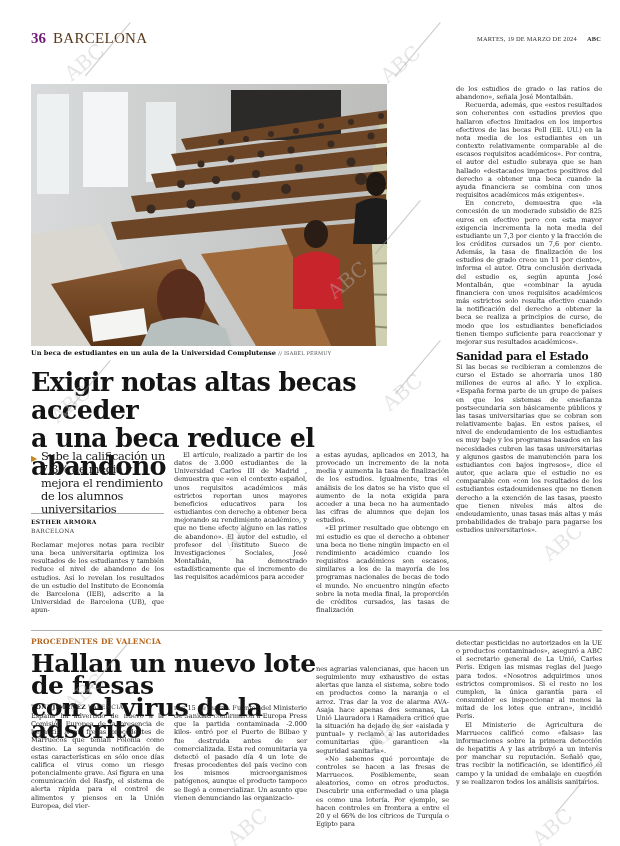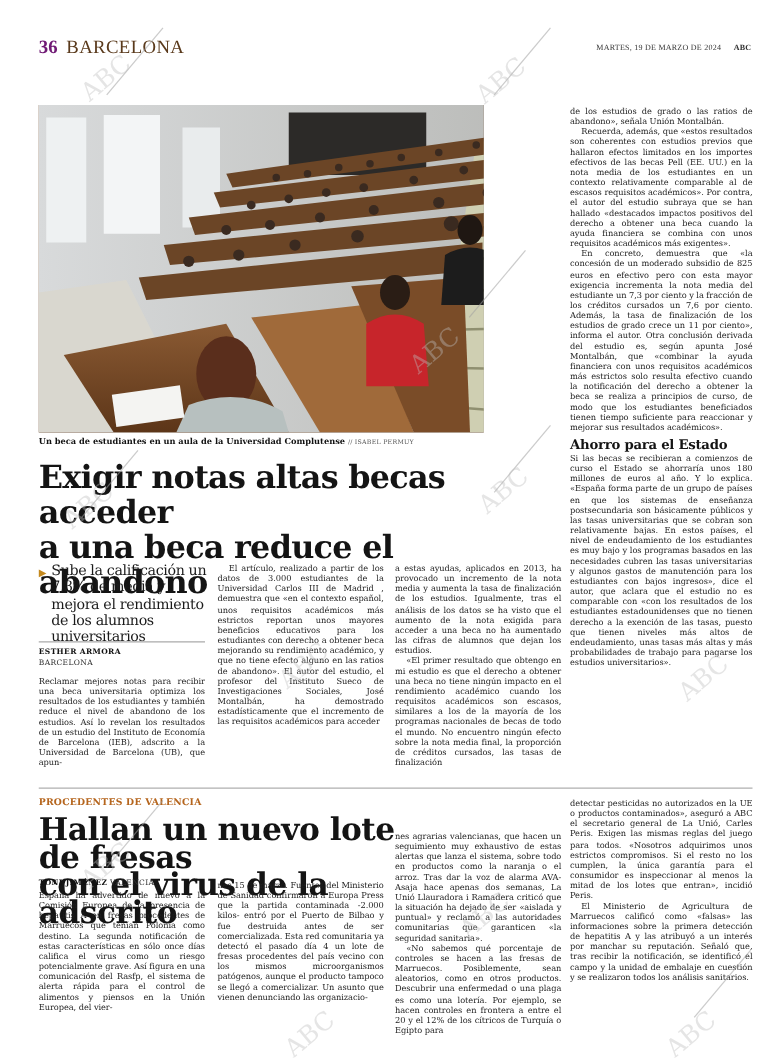--- a/index.html
+++ b/index.html
@@ -164,45 +164,45 @@
 <div class="col" style="left:174px; top:451px; width:133px;">
   <p class="ind">El artículo, realizado a partir de los datos de 3.000 estudiantes de la  Universidad Carlos III de Madrid , demuestra que «en el contexto español, unos requisitos académicos más estrictos reportan unos mayores beneficios educativos para los estudiantes con derecho a obtener beca mejorando su rendimiento académico, y que no tiene efecto alguno en las ratios de abandono». El autor del estudio, el profesor del Instituto Sueco de Investigaciones Sociales, José Montalbán, ha demostrado estadísticamente que el incremento de las requisitos académicos para acceder</p>
 </div>
 
 <div class="col" style="left:316px; top:451px; width:133px;">
   <p>a estas ayudas, aplicados en 2013, ha provocado un incremento de la nota media y aumenta la tasa de finalización de los estudios. Igualmente, tras el análisis de los datos se ha visto que el aumento de la nota exigida para acceder a una beca no ha aumentado las cifras de alumnos que dejan los estudios.</p>
   <p class="ind">«El primer resultado que obtengo en mi estudio es que el derecho a obtener una beca no tiene ningún impacto en el rendimiento académico cuando los requisitos académicos son escasos, similares a los de la mayoría de los programas nacionales de becas de todo el mundo. No encuentro ningún efecto sobre la nota media final, la proporción de créditos cursados, las tasas de finalización</p>
 </div>
 
 <div class="col" style="left:456px; top:85px; width:146px;">
-  <p>de los estudios de grado o las ratios de abandono», señala Unión Montalbán.</p>
+  <p>de los estudios de grado o las ratios de abandono», señala José Montalbán.</p>
   <p class="ind">Recuerda, además, que «estos resultados son coherentes con estudios previos que hallaron efectos limitados en los importes efectivos de las  becas Pell (EE. UU.) en la nota media de los estudiantes en un contexto relativamente comparable al de escasos requisitos académicos». Por contra, el autor del estudio subraya que se han hallado «destacados impactos positivos del derecho a obtener una beca cuando la ayuda financiera se combina con unos requisitos académicos más exigentes».</p>
   <p class="ind">En concreto, demuestra que «la concesión de un moderado subsidio de 825 euros en efectivo pero con esta mayor exigencia incrementa la nota media del estudiante un 7,3 por ciento y la fracción de los créditos cursados un 7,6 por ciento. Además, la tasa de finalización de los estudios de grado crece un 11 por ciento», informa el autor. Otra conclusión derivada del estudio es, según apunta  José Montalbán, que «combinar la ayuda financiera con unos requisitos académicos más estrictos solo resulta efectivo cuando la notificación del derecho a obtener la beca se realiza  a principios de curso, de modo que los estudiantes beneficiados tienen tiempo suficiente para reaccionar y mejorar sus resultados académicos».</p>
-  <div class="subtitle">Ahorro para el Estado</div>
+  <div class="subtitle">Sanidad para el Estado</div>
   <p>Si las becas se recibieran a comienzos de curso el Estado se ahorraría unos 180 millones de euros al año. Y lo explica. «España forma parte de un grupo de países en que los sistemas de enseñanza postsecundaria son básicamente públicos y las tasas universitarias que se cobran son relativamente bajas. En estos países, el nivel de endeudamiento de los estudiantes es muy bajo y los programas basados en las necesidades cubren las tasas universitarias y algunos gastos de manutención para los estudiantes con bajos ingresos», dice el autor, que aclara que el estudio no es comparable con «con los resultados de los estudiantes estadounidenses que no tienen derecho a la exención de las tasas, puesto que tienen niveles más altos de endeudamiento, unas tasas más altas y más probabilidades de trabajo para pagarse los estudios universitarios».</p>
 </div>
 
 <div class="rule" style="left:31px; top:630px; width:571px; background:#b0b0b0;"></div>
 
 <div class="tag">PROCEDENTES DE VALENCIA</div>
 <div class="headline2">
   <div>Hallan un nuevo lote de fresas</div>
   <div>con el virus de la adscrito</div>
 </div>
 <div class="byline2"><span class="name">TONI JIMÉNEZ</span> <span class="loc">VALENCIA</span></div>
 
 <div class="col" style="left:31px; top:712px; width:133px;">
   <p>España ha advertido de nuevo a la Comisión Europea de la presencia de hepatitis A en fresas procedentes de Marruecos que tenían Polonia como destino. La segunda notificación de estas características en sólo once días califica el virus como un riesgo potencialmente grave. Así figura en una comunicación del Rasfp, el sistema de alerta rápida para el control de alimentos y piensos en la Unión Europea, del vier-</p>
 </div>
 <div class="col" style="left:174px; top:704px; width:133px;">
   <p>nes 15 de marzo. Fuentes del Ministerio de Sanidad confirmaron a Europa Press que la partida contaminada -2.000 kilos- entró por el Puerto de Bilbao y fue destruida antes de ser comercializada. Esta red comunitaria ya detectó el pasado día 4 un lote de fresas procedentes del país vecino con los mismos microorganismos patógenos, aunque el producto tampoco se llegó a comercializar. Un asunto que vienen denunciando las organizacio-</p>
 </div>
 <div class="col" style="left:316px; top:621px; width:133px;margin-top:44px;">
   <p>nes agrarias valencianas, que hacen un seguimiento muy exhaustivo de estas alertas que lanza el sistema, sobre todo en productos como la naranja o el arroz. Tras dar la voz de alarma AVA-Asaja hace apenas dos semanas, La Unió Llauradora i Ramadera criticó que la situación ha dejado de ser «aislada y puntual» y reclamó a las autoridades comunitarias que garanticen «la seguridad sanitaria».</p>
-  <p class="ind">«No sabemos qué porcentaje de controles se hacen a las fresas de Marruecos. Posiblemente, sean aleatorios, como en otros productos. Descubrir una enfermedad o una plaga es como una lotería. Por ejemplo, se hacen controles en frontera a entre el 20 y el 12% de los cítricos de Turquía o Egipto para</p>
+  <p class="ind">«No sabemos qué porcentaje de controles se hacen a las fresas de Marruecos. Posiblemente, sean aleatorios, como en otros productos. Descubrir una enfermedad o una plaga es como una lotería. Por ejemplo, se hacen controles en frontera a entre el 20 y el 66% de los cítricos de Turquía o Egipto para</p>
 </div>
 <div class="col" style="left:456px; top:639px; width:146px;">
   <p>detectar pesticidas no autorizados en la UE o productos contaminados», aseguró a ABC el secretario general de La Unió, Carles Peris. Exigen las mismas reglas del juego para todos. «Nosotros adquirimos unos estrictos compromisos. Si el resto no los cumplen, la única garantía para el consumidor es inspeccionar al menos la mitad de los lotes que entran», incidió Peris.</p>
   <p class="ind">El Ministerio de Agricultura de Marruecos calificó como «falsas» las informaciones sobre la primera detección de hepatitis A y las atribuyó a un interés por manchar su reputación. Señaló que, tras recibir la notificación, se identificó el campo y la unidad de embalaje en cuestión y se realizaron todos los análisis sanitarios.</p>
 </div>
 
 <div class="wm" style="left:130px; top:22px; transform:rotate(40deg);"></div>
 <div class="wm" style="left:440px; top:22px; transform:rotate(40deg);"></div>
 <div class="wm" style="left:420px; top:200px; transform:rotate(40deg);"></div>
 <div class="wm" style="left:110px; top:360px; transform:rotate(40deg);"></div>

